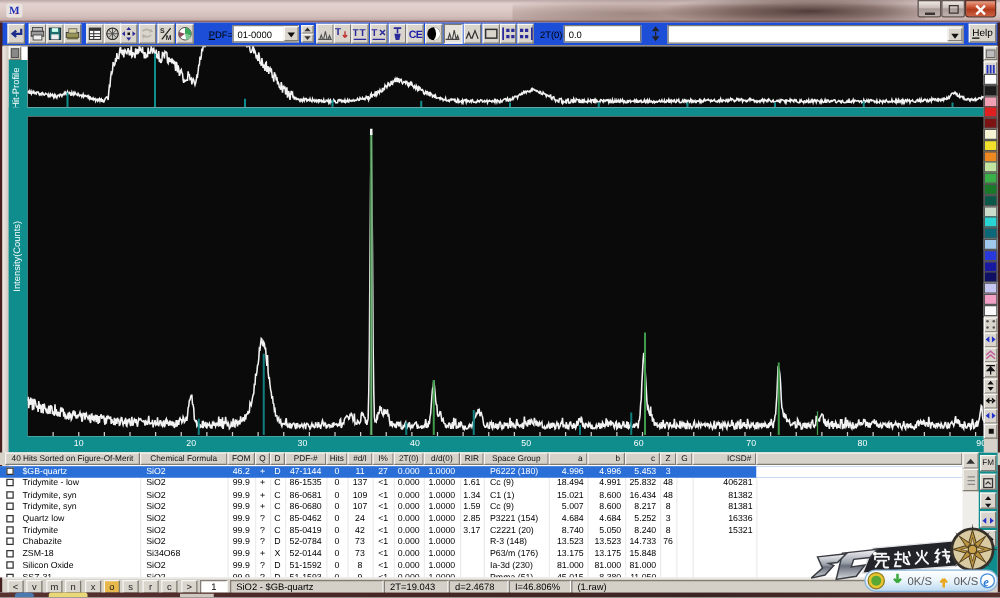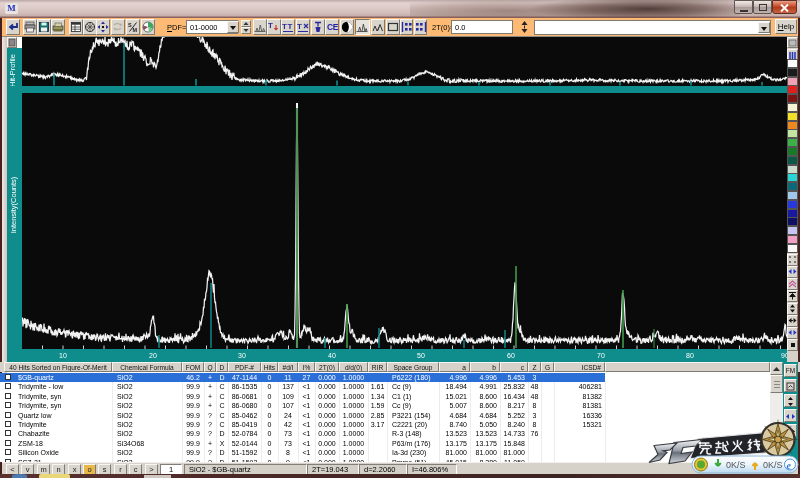--- a/index.html
+++ b/index.html
@@ -24,21 +24,21 @@
   <div class="abs" style="left:19px;top:0;width:19px;height:14px;background:linear-gradient(180deg,#efe9e6 0,#cabcb8 45%,#a89a96 50%,#c0b2ae 100%);border:1px solid #5f5450;border-radius:0 0 2px 2px;">
           <div class="abs" style="left:5px;top:3px;width:8px;height:7px;border:1.6px solid #3a3432;background:transparent;"></div>
         </div>
   <div class="abs" style="left:38px;top:0;width:25px;height:14px;background:linear-gradient(180deg,#e8a088 0,#d05c3c 35%,#b13b1c 55%,#cc6242 100%);border:1px solid #5f3026;border-radius:0 0 3px 3px;">
           <svg width="23" height="12" style="position:absolute;left:0;top:1px">
             <path d="M8 2.5 L15 9.5 M15 2.5 L8 9.5" stroke="#fff" stroke-width="1.8"></path>
           </svg>
         </div>
  </div>
 </div>
-<div class="abs" style="left:0;top:18px;width:800px;height:19px;background:#fdba74;border-bottom:1px solid #8f8b84;">
+<div class="abs" style="left:0;top:18px;width:800px;height:19px;background:#1d4ed8;border-bottom:1px solid #8f8b84;">
       <div class="btn3 abs" style="left:6px;top:1px;width:14px;height:16px;">
         <svg class="abs" style="left:0px;top:1px" width="12" height="12" viewBox="0 0 12 12">
           <path d="M10 2 v4 H4 M6 3.5 L3 6 L6 8.5" stroke="#1b2e8c" stroke-width="1.8" fill="none"></path>
         </svg>
       </div>
       <div class="btn3 abs" style="left:23px;top:1px;width:14px;height:16px;">
         <svg class="abs" style="left:0px;top:1px" width="12" height="12" viewBox="0 0 12 12">
           <rect x="2" y="1" width="8" height="3" fill="#bbb" stroke="#444" stroke-width=".7"></rect>
           <rect x="1" y="4" width="10" height="4" fill="#9a9a9a" stroke="#333" stroke-width=".7"></rect>
           <rect x="2.5" y="7" width="7" height="4" fill="#eee" stroke="#444" stroke-width=".7"></rect>
@@ -591,22 +591,23 @@
       <div class="navb" style="left:50px;">n</div>
       <div class="navb" style="left:66px;">x</div>
       <div class="navb" style="left:81px;background:#e8b84a;">o</div>
       <div class="navb" style="left:96px;">s</div>
       <div class="navb" style="left:112px;">r</div>
       <div class="navb" style="left:127px;">c</div>
       <div class="navb" style="left:143px;">&gt;</div>
       <div class="abs sunk" style="left:158px;top:1px;width:22px;height:11px;font-size:7.5px;text-align:center;line-height:10px;background:#fff;">1</div>
       <div class="abs sunk" style="left:182px;top:1px;width:123px;height:11px;font-size:7.5px;line-height:10px;padding-left:4px;">SiO2 - $GB-quartz</div>
       <div class="abs sunk" style="left:305px;top:1px;width:52px;height:11px;font-size:7.5px;line-height:10px;padding-left:4px;">2T=19.043</div>
-      <div class="abs sunk" style="left:357px;top:1px;width:48px;height:11px;font-size:7.5px;line-height:10px;padding-left:4px;">d=2.2060</div>
+      <div class="abs sunk" style="left:357px;top:1px;width:48px;height:11px;font-size:7.5px;line-height:10px;padding-left:4px;">d=2.4678</div>
       <div class="abs sunk" style="left:405px;top:1px;width:50px;height:11px;font-size:7.5px;line-height:10px;padding-left:4px;">I=46.806%</div>
+      <div class="abs sunk" style="left:455px;top:1px;width:245px;height:11px;font-size:7.5px;line-height:10px;padding-left:4px;">(1.raw)</div>
     </div>
     <div class="abs" style="left:0;top:474px;width:800px;height:4px;background:linear-gradient(90deg,#5a3230,#4a2826 30%,#3c2422 70%,#55302c);">
       <div class="abs" style="left:12px;top:0px;width:15px;height:4px;background:#4a7ab0;border-radius:40% 40% 0 0;"></div>
       <div class="abs" style="left:39px;top:0px;width:31px;height:4px;background:#e8d87a;border-radius:2px 2px 0 0;"></div>
       <div class="abs" style="left:144px;top:1px;width:27px;height:3px;background:#cfc8c0;"></div>
     </div>
     <div class="abs" style="left:787px;top:37px;width:11px;height:325px;background:#d6d2ca;">
       <div class="btn3 abs" style="left:0px;top:0px;width:11px;height:11px;">
         <svg width="9" height="9" style="position:absolute;left:0;top:1px">
           <rect x="1" y="1" width="7" height="6" fill="#bbb" stroke="#444" stroke-width=".6"></rect>

